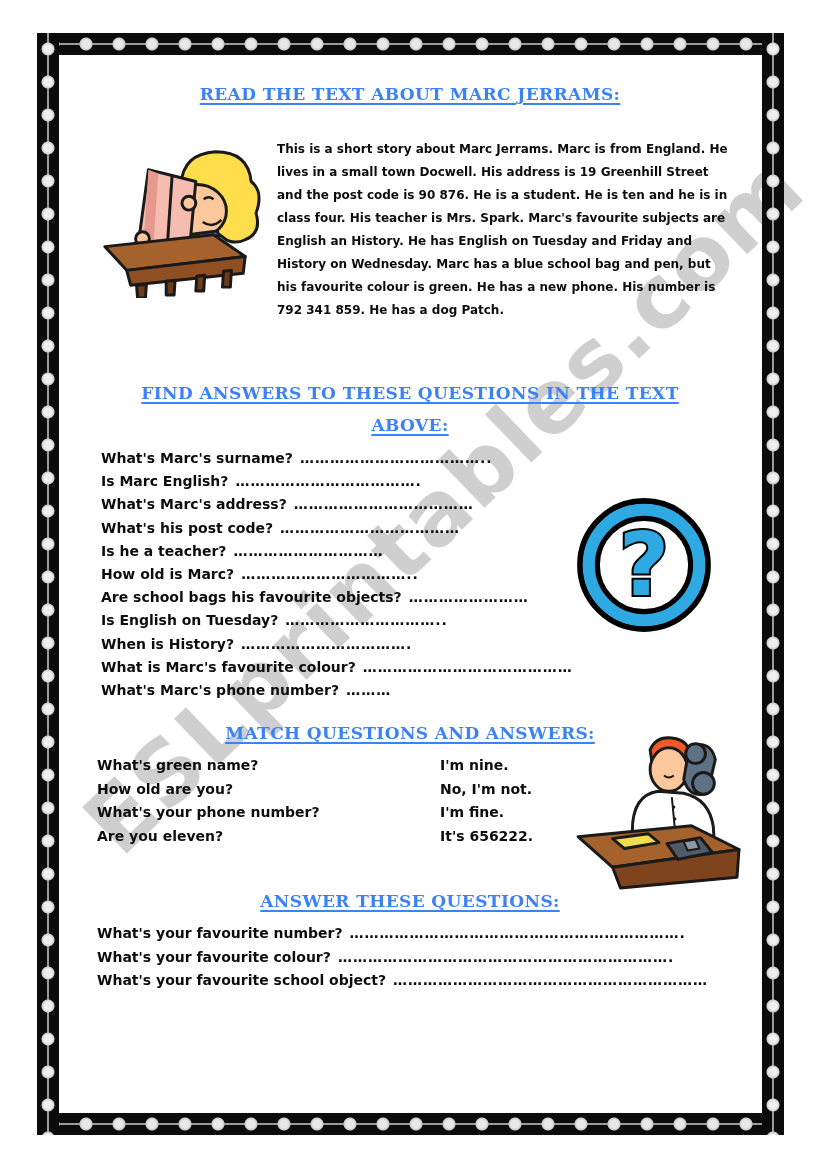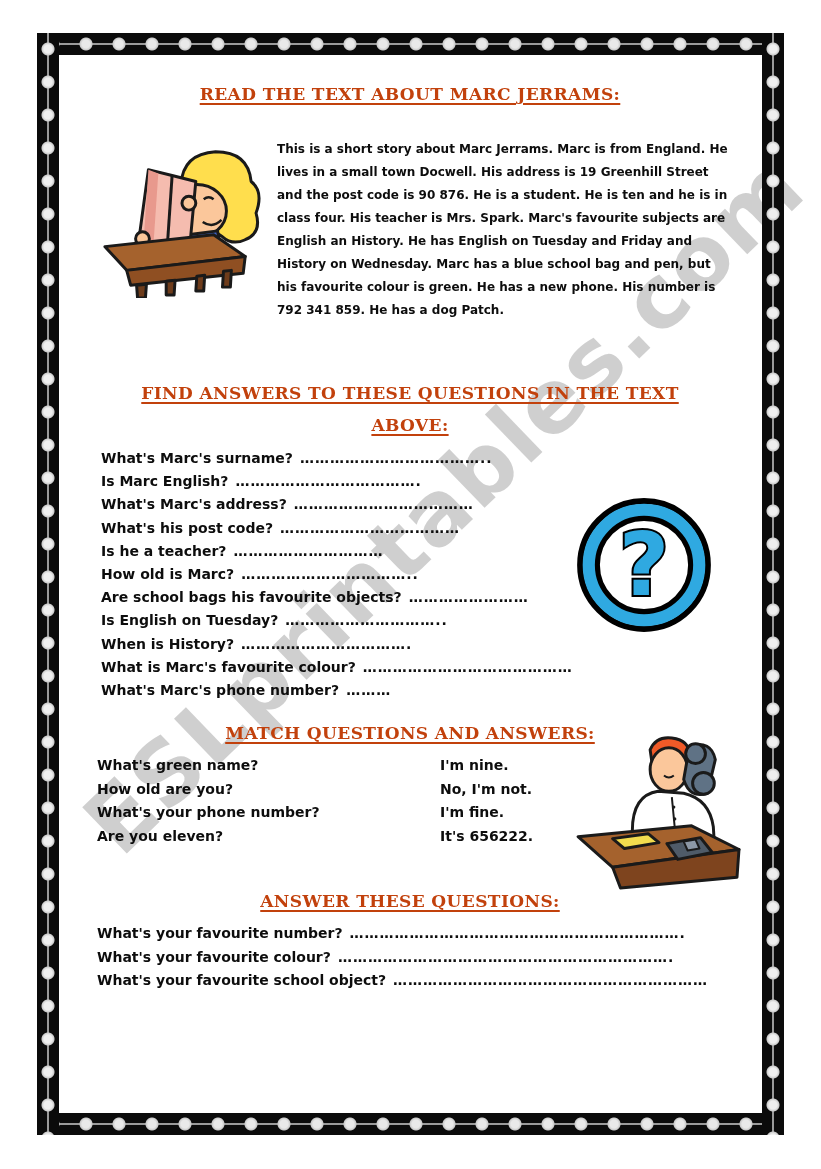--- a/index.html
+++ b/index.html
@@ -33,21 +33,21 @@
     position:absolute;left:64px;top:800px;z-index:1;
     transform:rotate(-44deg);transform-origin:0 0;
     font-family:"DejaVu Sans",sans-serif;font-weight:bold;font-size:88px;letter-spacing:2px;
     color:rgba(140,140,140,0.42);white-space:nowrap;pointer-events:none;
   }
 
   
   .content{position:absolute;left:60px;top:84px;width:700px;z-index:2;color:#0d0d0d;}
   .h-serif{
     font-family:"DejaVu Serif",serif;font-weight:bold;font-size:17px;letter-spacing:.4px;
-    text-align:center;color:#c2410c;
+    text-align:center;color:#3b82f6;
   }
   .h-serif .u{text-decoration:underline;text-underline-offset:3px;text-decoration-thickness:1.5px;}
   #read-title{margin:0 0 34px 0;}
   .story{padding:0 28px 0 37px;min-height:208px;font-size:12px;font-weight:700;line-height:23px;margin-top:20px;}
   .story svg{float:left;width:168px;height:158px;margin:2px 12px 4px 0;}
   #find-title{margin:36px 0 0 0;line-height:22px;}
   #find-title .line2{display:block;margin-top:10px;}
 
   .q-list{margin:14px 0 0 4px;}
   .q-row{padding-left:37px;height:23.2px;font-size:14px;font-weight:700;white-space:nowrap;}

